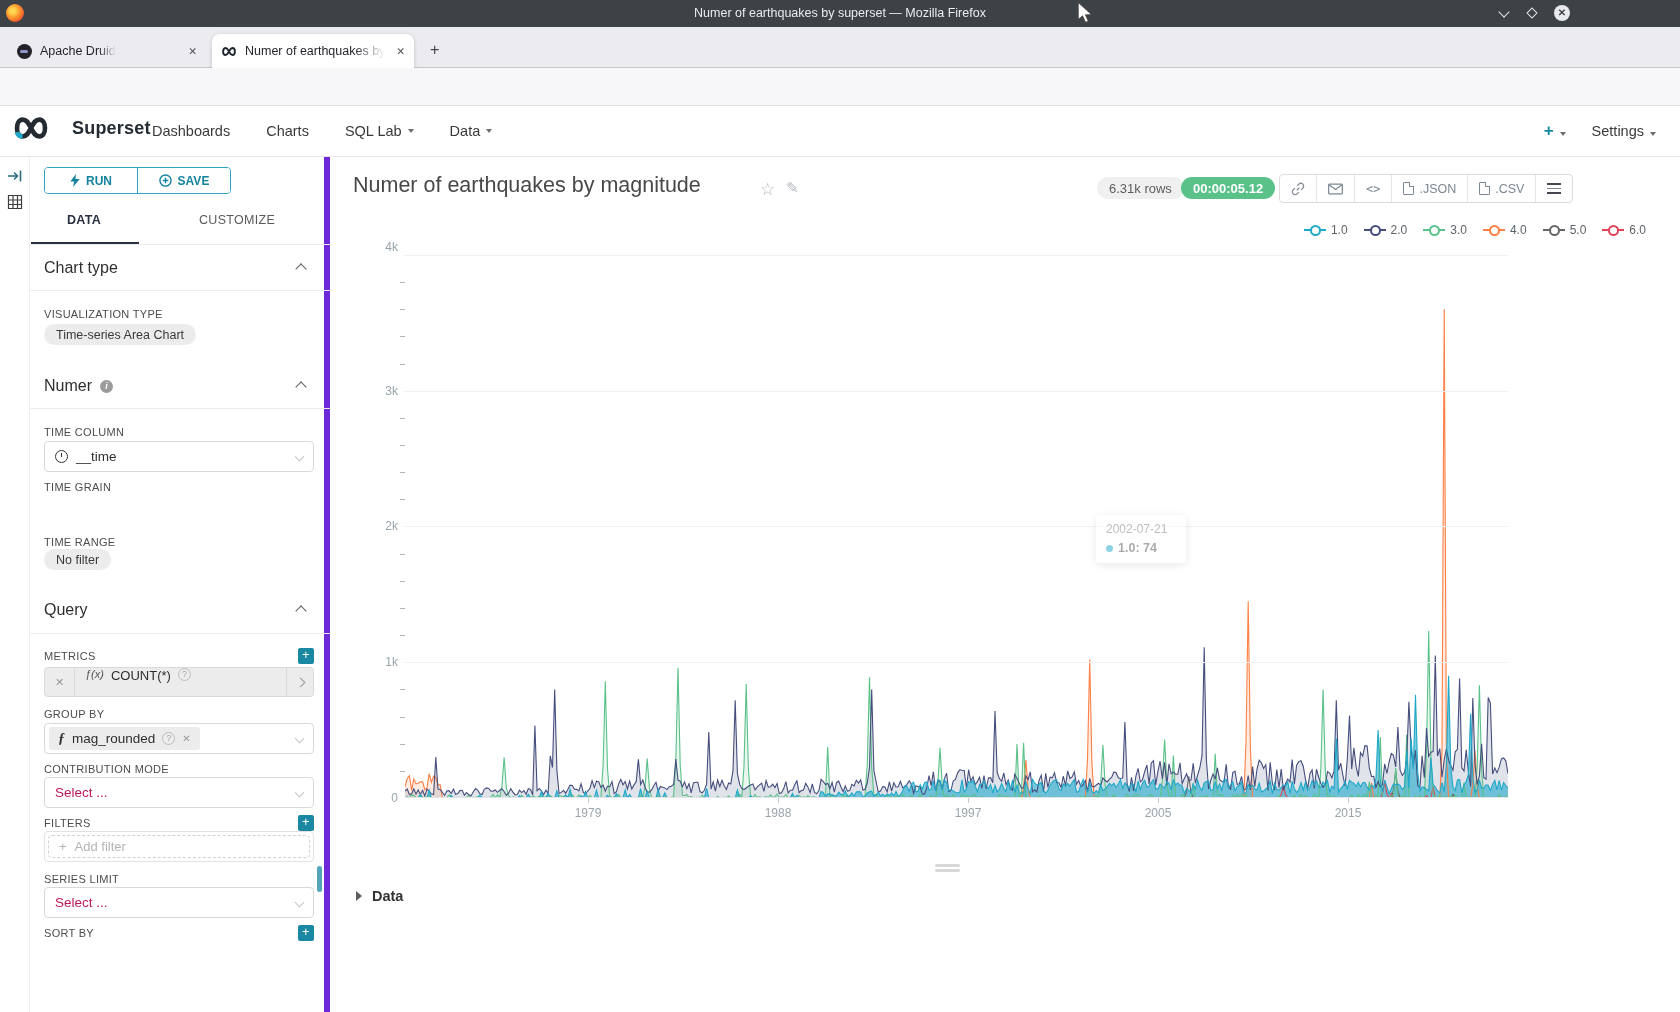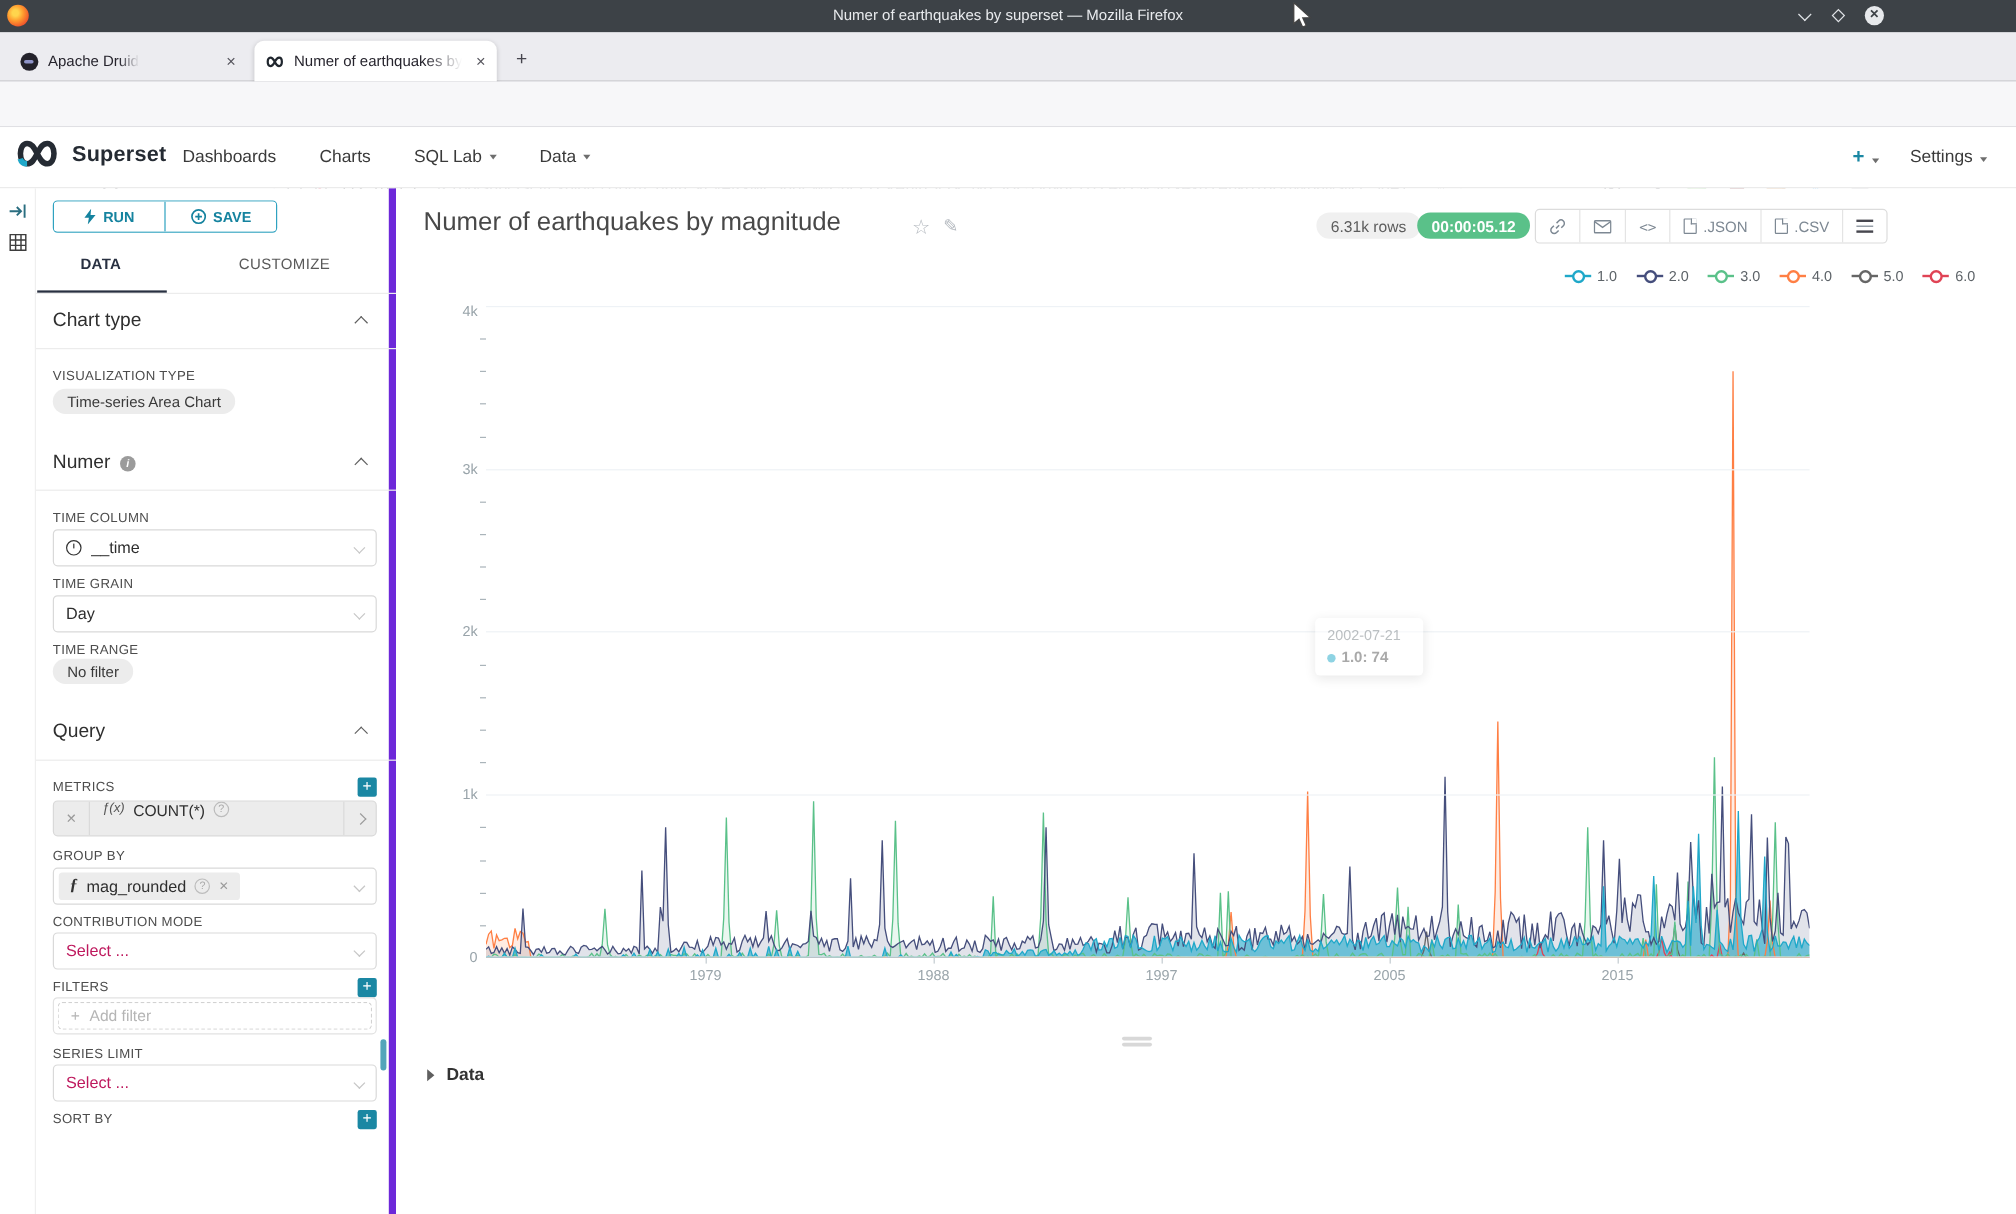--- a/index.html
+++ b/index.html
@@ -31,21 +31,21 @@
 .url-star{color:#55545c;font-size:14px}
 .toolico{position:absolute;top:78px;width:20px;height:20px;display:flex;align-items:center;justify-content:center}
 .ext-green{width:16px;height:16px;border-radius:50%;background:radial-gradient(circle at 40% 35%,#b6e4a0,#4caf50)}
 .ext-cookie{width:16px;height:16px;border-radius:50%;background:#c98b4b;box-shadow:inset -2px -2px 0 #a96f35}
 .hamb,.hamb::before,.hamb::after{width:14px;height:1.8px;background:#47474f}
 .hamb{position:relative}
 .hamb::before,.hamb::after{content:"";position:absolute;left:0}
 .hamb::before{top:-4.5px}.hamb::after{top:4.5px}
 
 .supnav{position:absolute;left:0;top:106px;width:1680px;height:51px;background:#fff;border-bottom:1px solid #e6e6e6;display:flex;align-items:center}
-.brand{position:absolute;left:12px;top:9px;display:flex;align-items:center;gap:10px}
+.brand{position:absolute;left:12px;top:9px;display:flex;align-items:center;gap:22px}
 .brand-word{font-size:18px;font-weight:bold;color:#252b33;letter-spacing:.2px}
 .navmenu{position:absolute;left:152px;display:flex;gap:36px;align-items:center;font-size:14.5px;color:#3a3a3a}
 .navmenu .itm{display:flex;align-items:center}
 .caret{display:inline-block;width:0;height:0;border-left:3.8px solid transparent;border-right:3.8px solid transparent;border-top:4.4px solid #6e6e6e;margin-left:6px}
 .nav-right{position:absolute;right:24px;display:flex;align-items:center;gap:26px}
 .nav-plus{color:#1a87a3;font-weight:bold;font-size:17px}
 .nav-settings{font-size:14.5px;color:#3a3a3a}
 
 .rail{position:absolute;left:0;top:157px;width:30px;height:855px;background:#fff;border-right:1px solid #efefef}
 .railico{position:absolute;left:7px}
@@ -290,24 +290,20 @@
       <span>TIME COLUMN</span>
     </div>
   <div class="sel" style="top:284px">
     <span class="clockico"></span>
     <span>__time</span>
     <span class="chev-dn schev"></span>
   </div>
   <div class="flabel" style="top:322px">
       <span>TIME GRAIN</span>
     </div>
-  <div class="sel" style="top:339px">
-    <span>Day</span>
-    <span class="chev-dn schev"></span>
-  </div>
   <div class="flabel" style="top:377px">
       <span>TIME RANGE</span>
     </div>
   <div class="pill" style="top:392px">No filter</div>
 
   <div class="sec-title" style="top:444px">
       <span>Query</span>
     </div>
   <span class="chev-up sec-chev" style="top:450px"></span>
   <div class="divider" style="top:476px"></div>
@@ -432,21 +428,21 @@
     <span class="legend-item" style="--c: #666666;">
         <span class="lmark"></span>
         <span>5.0</span>
       </span>
     <span class="legend-item" style="--c: #E04355;">
         <span class="lmark"></span>
         <span>6.0</span>
       </span>
   </div>
 
-  <div class="ylab" style="top:95px">4k</div>
+  <div class="ylab" style="top:83px">4k</div>
   <div class="ylab" style="top:227px">3k</div>
   <div class="ylab" style="top:362px">2k</div>
   <div class="ylab" style="top:498px">1k</div>
   <div class="ylab" style="top:634px">0</div>
 
   <div class="plot">
     <div class="gl" style="top:0"></div>
     <div class="gl" style="top:136px"></div>
     <div class="gl" style="top:271px"></div>
     <div class="gl" style="top:407px"></div>

